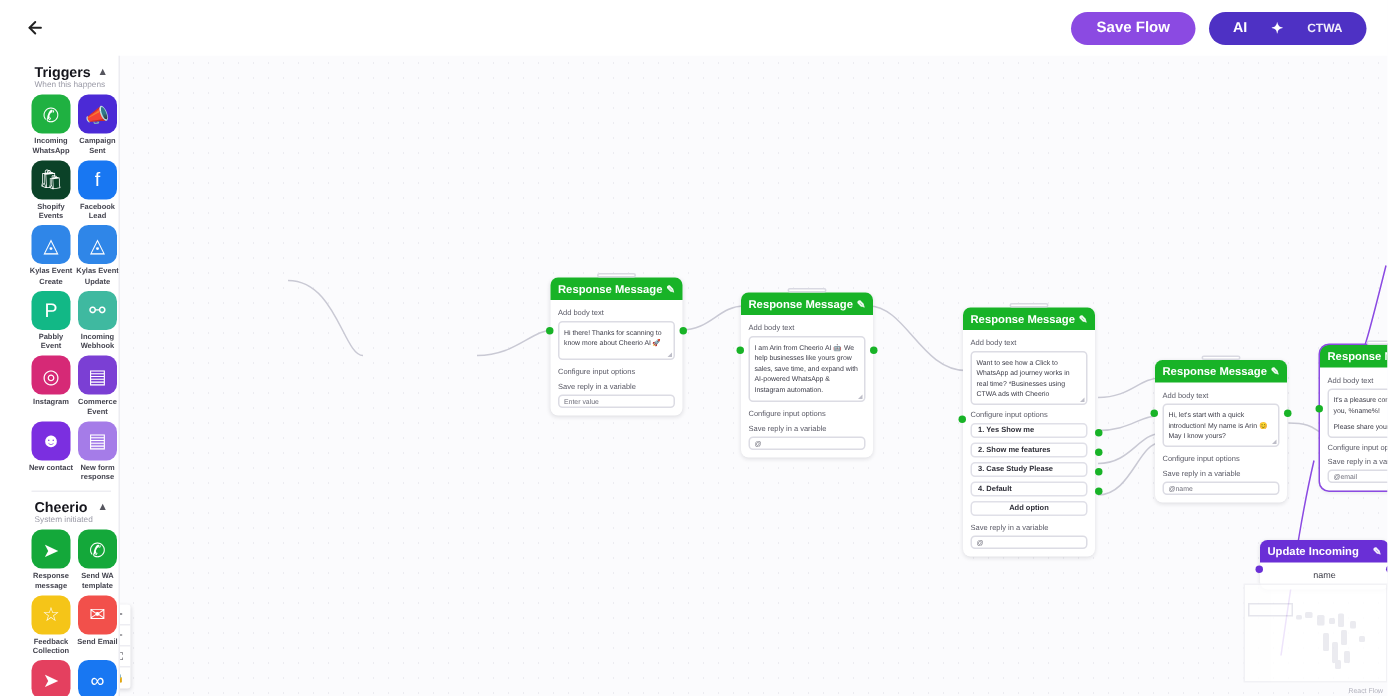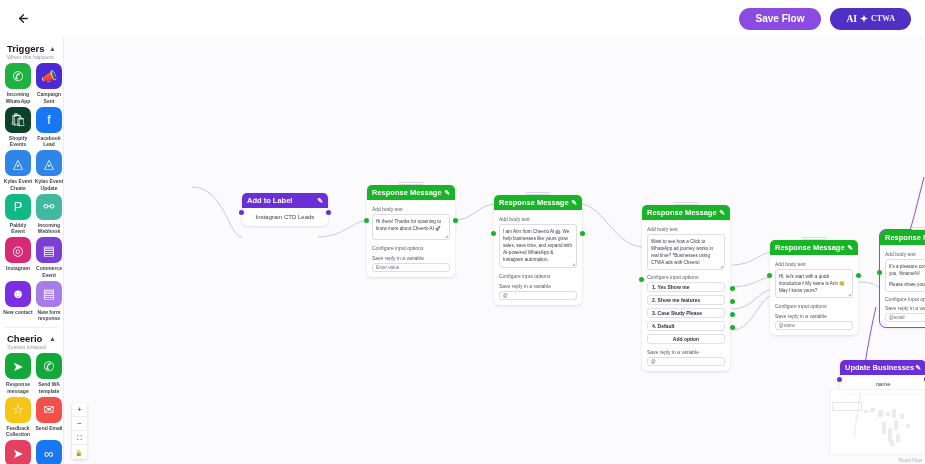--- a/index.html
+++ b/index.html
@@ -37,28 +37,28 @@
     font-size: 9.5px; font-weight: bold; color: #32323c;
   }
   .save-btn {
     background: #8b4ae2; color: #fff; border: none; border-radius: 13px;
     height: 22px; padding: 0 17px; font-size: 10px; font-weight: bold;
     font-family: inherit; cursor: pointer;
   }
   .ai-btn {
     background: #4e31c4; color: #fff; border: none; border-radius: 13px;
     height: 22px; padding: 0 16px; font-size: 9.5px; font-weight: bold;
-    font-family: Liberation Serif, serif; cursor: pointer;
-    display: flex; align-items: center; gap: 3px;
+    font-family: Liberation Sans, sans-serif; cursor: pointer;
+    display: flex; align-items: center; gap: 16px;
   }
   .ai-btn .beta { font-size: 8px; opacity: .92; }
 
   
   .sidebar {
-    position: absolute; top: 37px; left: 0; width: 64px; height: 427px;
+    position: absolute; top: 37px; left: 16px; width: 64px; height: 427px;
     background: #ffffff; border-right: 1px solid #ececf1;
     overflow: hidden; z-index: 30;
   }
   .side-section-head {
     display: flex; align-items: flex-start; justify-content: space-between;
     padding: 6px 7px 0 7px; cursor: pointer;
   }
   .side-section-head .ttl { font-size: 9.5px; font-weight: bold; color: #15151c; }
   .side-section-head .chev { font-size: 7px; color: #55555e; margin-top: 2px; }
   .side-sub { font-size: 5.5px; color: #9a9aa6; padding: 0 7px 3px 7px; }
@@ -299,29 +299,20 @@
         <path d="M795,245 C812,245 812,250 818,252"></path>
         <path d="M795,350 C800,350 805,345 818,342"></path>
       </g>
       <g fill="none" stroke="#8b4ae2" stroke-width="1">
         <path d="M812,270 C805,300 800,330 790,400"></path>
         <path d="M860,140 C850,180 845,200 838,215"></path>
       </g>
     </svg>
 
 
-    <div class="node" style="left:178px; top:156px; width:86px;">
-      <div class="node-head purple">
-        <span>Add to Label</span>
-        <span class="pen">✎</span>
-      </div>
-      <div class="node-center">Instagram CTD Leads</div>
-      <div class="dot p" style="left:-3px; top:17px;"></div>
-      <div class="dot p" style="right:-3px; top:17px;"></div>
-    </div>
 
     <div class="node" style="left:303px; top:148px; width:88px;">
       <div class="node-grip"></div>
       <div class="node-head green">
         <span>Response Message</span>
         <span class="pen">✎</span>
       </div>
       <div class="node-body">
         <div class="fld-lbl">Add body text</div>
         <div class="txtarea">Hi there! Thanks for scanning to know more about Cheerio AI 🚀</div>
@@ -404,21 +395,21 @@
         </div>
         <div class="fld-lbl" style="margin-top:4px">Configure input options</div>
         <div class="fld-lbl" style="margin-top:3px">Save reply in a variable</div>
         <div class="inp">@email</div>
       </div>
       <div class="dot g" style="left:-3px; top:40px;"></div>
     </div>
 
     <div class="node" style="left:776px; top:323px; width:86px;">
       <div class="node-head purple">
-        <span>Update Businesses</span>
+        <span>Update Incoming</span>
         <span class="pen">✎</span>
       </div>
       <div class="node-center">name</div>
       <div class="dot p" style="left:-3px; top:17px;"></div>
       <div class="dot p" style="right:-3px; top:17px;"></div>
     </div>
 
     <div class="minimap">
       <div class="mm-view"></div>
       <div class="mm-node" style="left:40px; top:18px; width:5px; height:4px;"></div>

